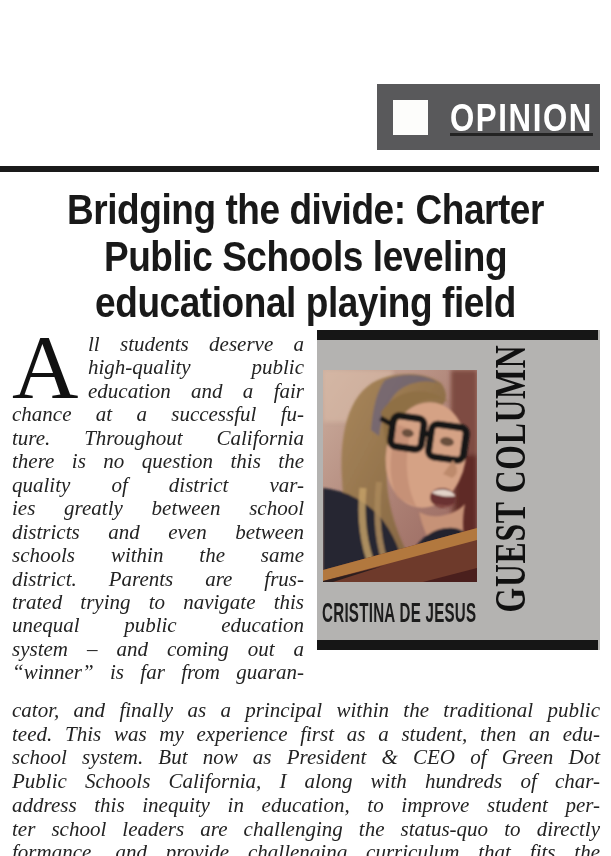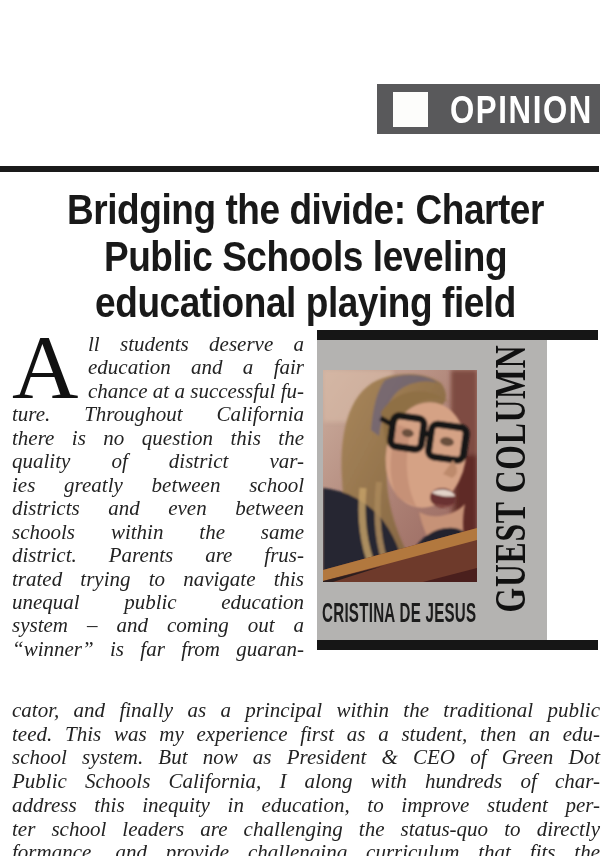--- a/index.html
+++ b/index.html
@@ -8,22 +8,22 @@
     --body:#232323; --caption:#1c1c1c; --vertical:#101010; --page-bg:#ffffff;
   }
   html,body{margin:0;padding:0;}
   .page{
     position:relative; width:611px; height:856px; overflow:hidden;
     background:var(--page-bg);
     font-family:"Liberation Serif", serif; color:var(--body);
   }
   
   .banner{
-    position:absolute; left:377px; top:84px; width:223px; height:50px;
-    background:var(--banner-bg); display:flex; align-items:center;
+    position:absolute; left:377px; top:84px; width:223px; height:66px;
+    background:var(--banner-bg); display:flex; align-items:center;text-decoration:underline;
   }
   .banner .sq{
     width:35px; height:35px; background:#fdfdfb; margin-left:16px; flex:0 0 auto;
   }
   .banner .label{
     color:var(--banner-fg); font-family:"Liberation Sans", sans-serif;
     font-weight:700; font-size:39px; letter-spacing:2px; line-height:1;
     transform:scaleX(0.8); transform-origin:left center; margin-left:22px;
     white-space:nowrap;
   }
@@ -50,21 +50,21 @@
     font-size:92px; line-height:64px; color:#111; text-align:left;
   }
   .jline{ text-align:justify; text-align-last:justify;font-style:italic; }
   
   .cont{
     position:absolute; left:12px; top:699px; width:588px;
     font-size:21px; line-height:23.7px;
   }
   
   .gbox{
-    position:absolute; left:317px; top:330px; width:230px; height:320px;
+    position:absolute; left:317px; top:330px; width:283px; height:320px;
     background:var(--box-bg);
   }
   .gbar{ position:absolute; left:0; width:281px; height:10px; background:var(--box-bar); }
   .gbar.top{ top:0; }
   .gbar.bottom{ bottom:0; }
   .photo{
     position:absolute; left:6px; top:40px; width:154px; height:212px; overflow:hidden;
   }
   .photo svg{ display:block; }
   .caption{
@@ -96,20 +96,21 @@
 
   <div class="headline">
     <div>Bridging the divide: Charter</div>
     <div>Public Schools leveling</div>
     <div>educational playing field</div>
   </div>
 
   <div class="col">
     <div class="dropcap">A</div>
     <div class="jline">ll students deserve a</div>
+    <div class="jline">high-quality public</div>
     <div class="jline">education and a fair</div>
     <div class="jline">chance at a successful fu-</div>
     <div class="jline">ture. Throughout California</div>
     <div class="jline">there is no question this the</div>
     <div class="jline">quality of district var-</div>
     <div class="jline">ies greatly between school</div>
     <div class="jline">districts and even between</div>
     <div class="jline">schools within the same</div>
     <div class="jline">district. Parents are frus-</div>
     <div class="jline">trated trying to navigate this</div>

